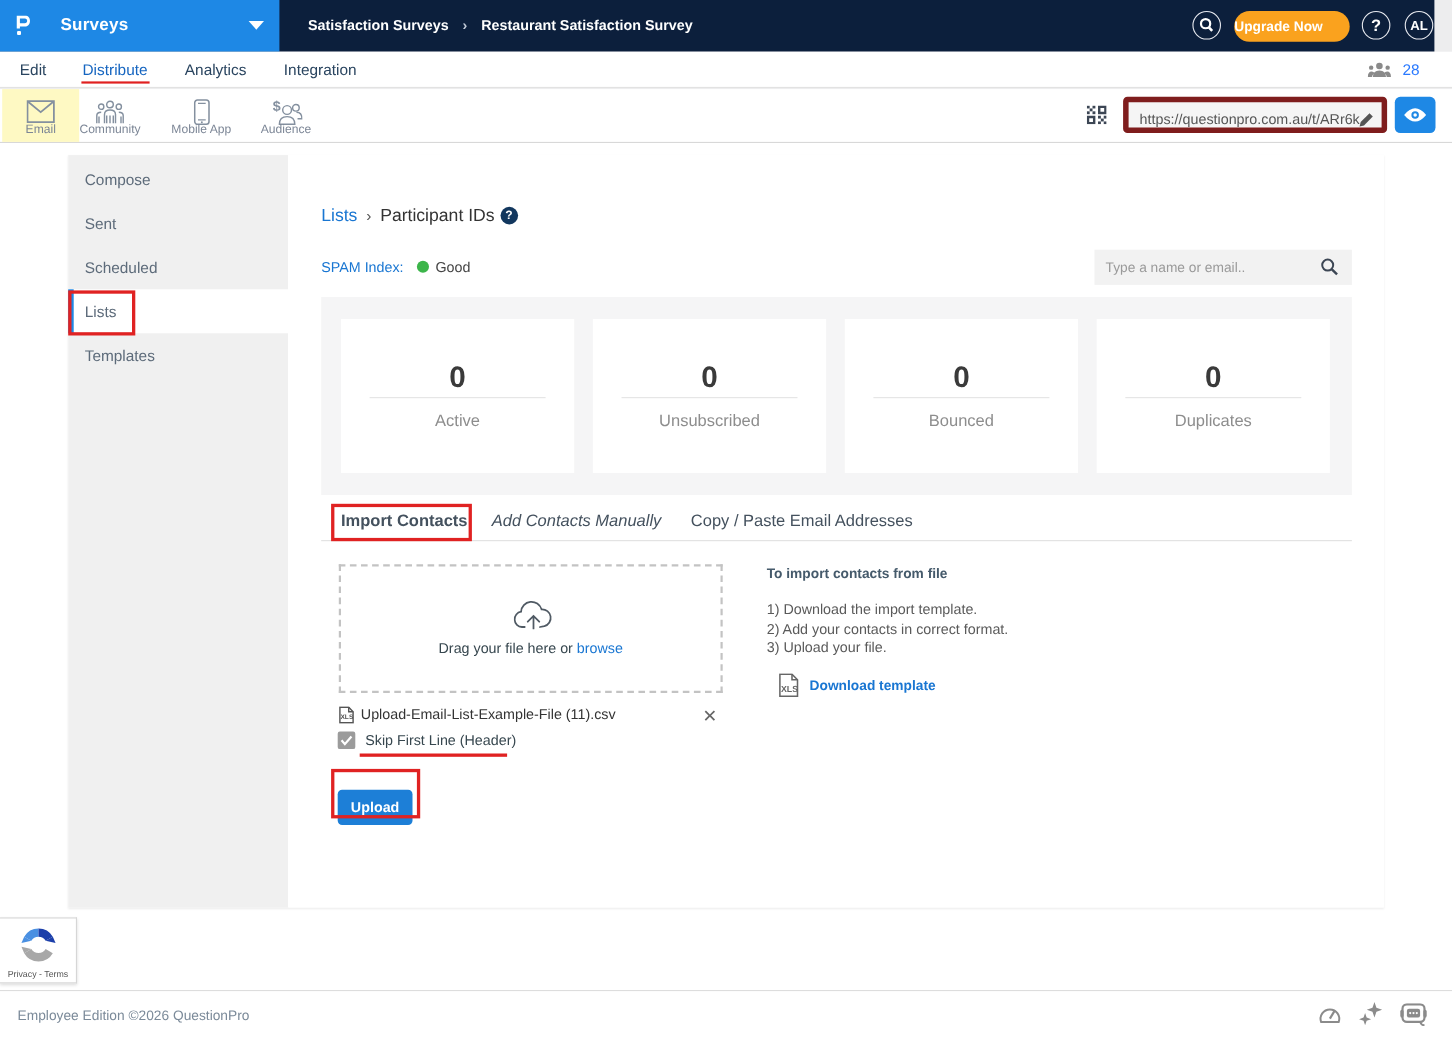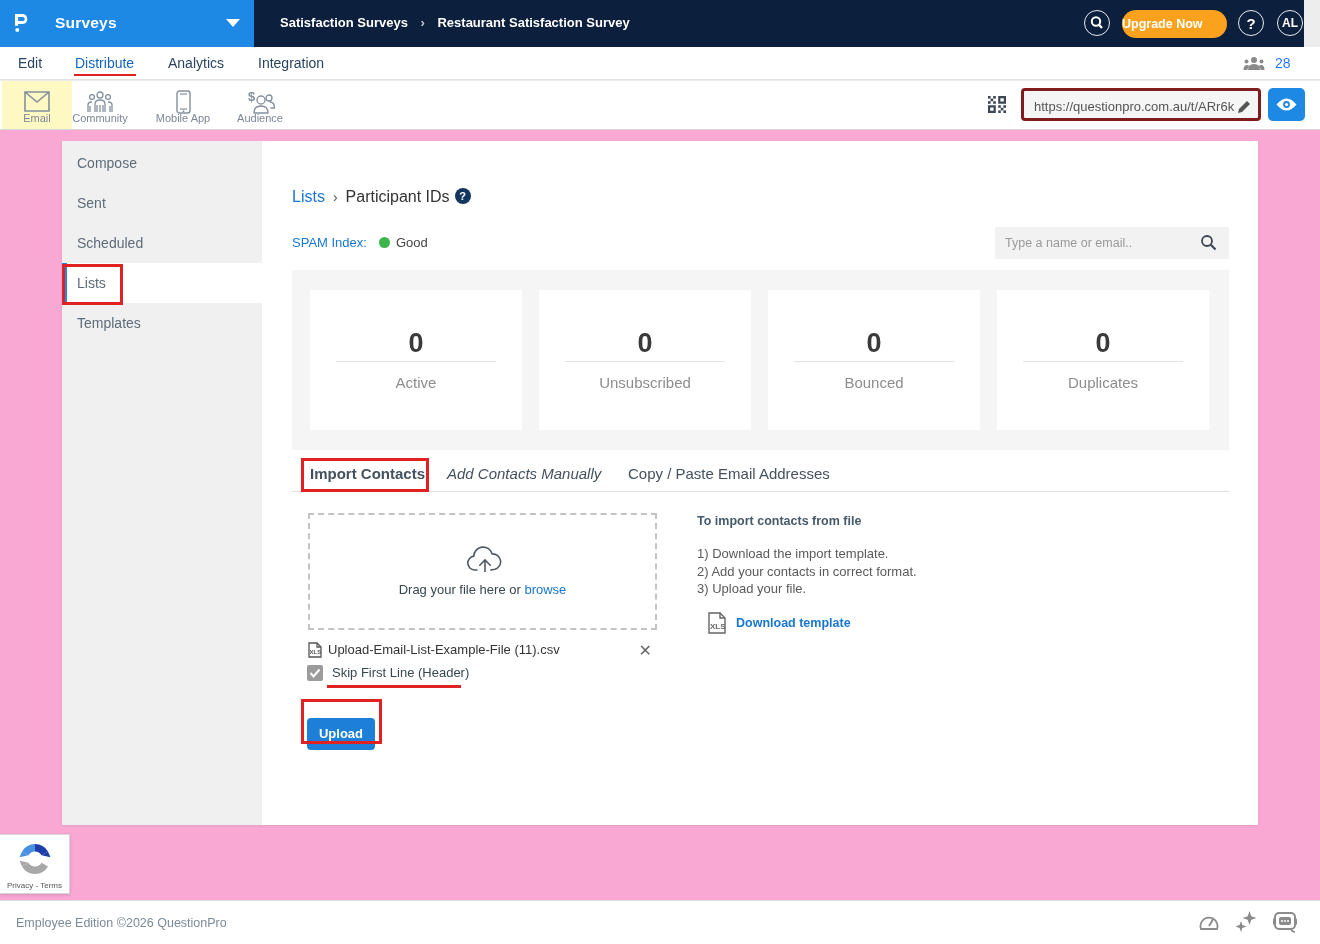--- a/index.html
+++ b/index.html
@@ -14,21 +14,21 @@
 .upgrade { position:absolute; left:1122px; top:10px; width:105px; height:28px; background:#faa21e; border-radius:14px; color:#fff; font-size:12.5px; font-weight:bold; line-height:28px; }
 .navrow { position:absolute; left:0; top:47px; width:1320px; height:33px; background:#fff; border-bottom:1px solid #e2e2e2;text-decoration:underline; }
 .navrow .item { position:absolute; top:8px; font-size:14px; color:#29445f; }
 .navrow .active { color:#1565c0; }
 .redline { position:absolute; left:74px; top:27px; width:62px; height:2px; background:#e02020; }
 .n28 { position:absolute; left:1275px; top:8px; color:#2979ff; font-size:14px; }
 .toolbar { position:absolute; left:0; top:81px; width:1320px; height:49px; background:#fff; border-bottom:1px solid #d8d8d8; }
 .toolcell { position:absolute; top:0; height:48px; text-align:center; color:#7c8696; font-size:11px; }
 .toolcell .lbl { position:absolute; bottom:5px; left:0; right:0; }
 .emailcell { left:2px; width:70px; background:#fef9c3; }
-.page { position:absolute; left:0; top:130px; width:1320px; height:770px; background:#f9a8d4; }
+.page { position:absolute; left:0; top:130px; width:1320px; height:770px; background:#ffffff; }
 .bigcard { position:absolute; left:62px; top:11px; width:1196px; height:684px; background:#fff; box-shadow:0 1px 2px rgba(0,0,0,0.08); }
 .sidebar { position:absolute; left:0; top:0; width:200px; height:684px; background:#f0f0f0; }
 .sideitem { position:absolute; left:0; width:200px; height:40px; line-height:40px; padding-left:15px; color:#5d6b7a; font-size:14px; }
 .sideactive { background:#fff; }
 .bluebar { position:absolute; left:0; top:0; width:5px; height:40px; background:#1e88e5; }
 .redbox { position:absolute; border:3px solid #e02222; }
 .content { position:absolute; left:200px; top:0; width:996px; height:684px; background:#fff; }
 .bc { position:absolute; left:30px; top:47px; font-size:16px; color:#333; }
 .bc a { color:#1976d2; text-decoration:none; }
 .bc .chev { color:#555; margin:0 8px; font-size:14px; }
@@ -143,21 +143,21 @@
         <rect x="5.2" y="5.2" width="2.6" height="2.6"></rect>
         <path d="M10.2 0 h7.8 v7.8 h-7.8 z M12.4 2.2 v3.4 h3.4 v-3.4 z"></path>
         <path d="M0 9.2 h7.8 v7.8 h-7.8 z M2.2 11.4 v3.4 h3.4 v-3.4 z"></path>
         <rect x="10.2" y="9.2" width="2.6" height="2.6"></rect>
         <rect x="15.4" y="9.2" width="2.6" height="2.6"></rect>
         <rect x="12.8" y="11.8" width="2.6" height="2.6"></rect>
         <rect x="10.2" y="14.4" width="2.6" height="2.6"></rect>
         <rect x="15.4" y="14.4" width="2.6" height="2.6"></rect>
       </g>
     </svg>
-  <div style="position:absolute;left:1021px;top:7px;width:240px;height:33px;background:#f5f5f5;border:3px solid #7f1d1d;border-radius:4px;">
+  <div style="position:absolute;left:1021px;top:7px;width:240px;height:33px;background:#f5f5f5;border:5px solid #7f1d1d;border-radius:4px;">
     <div style="position:absolute;left:10px;top:8px;font-size:13px;color:#555;">https://questionpro.com.au/t/ARr6k</div>
     <svg style="position:absolute;right:6px;top:8px" width="16" height="16" viewBox="0 0 16 16">
         <path d="M2 14 l1 -4 l8 -8 l3 3 l-8 8 z" fill="#555"></path>
       </svg>
   </div>
   <div style="position:absolute;left:1268px;top:7px;width:37px;height:33px;background:#1e88e5;border-radius:5px;">
     <svg style="position:absolute;left:8px;top:9px" width="21" height="15" viewBox="0 0 21 15">
         <path d="M0.5 7.5 Q10.5 -4.5 20.5 7.5 Q10.5 19.5 0.5 7.5 z" fill="#fff"></path>
         <circle cx="10.5" cy="7.5" r="3.4" fill="#1e88e5"></circle>
         <circle cx="10.5" cy="7.5" r="1.6" fill="#fff"></circle>

